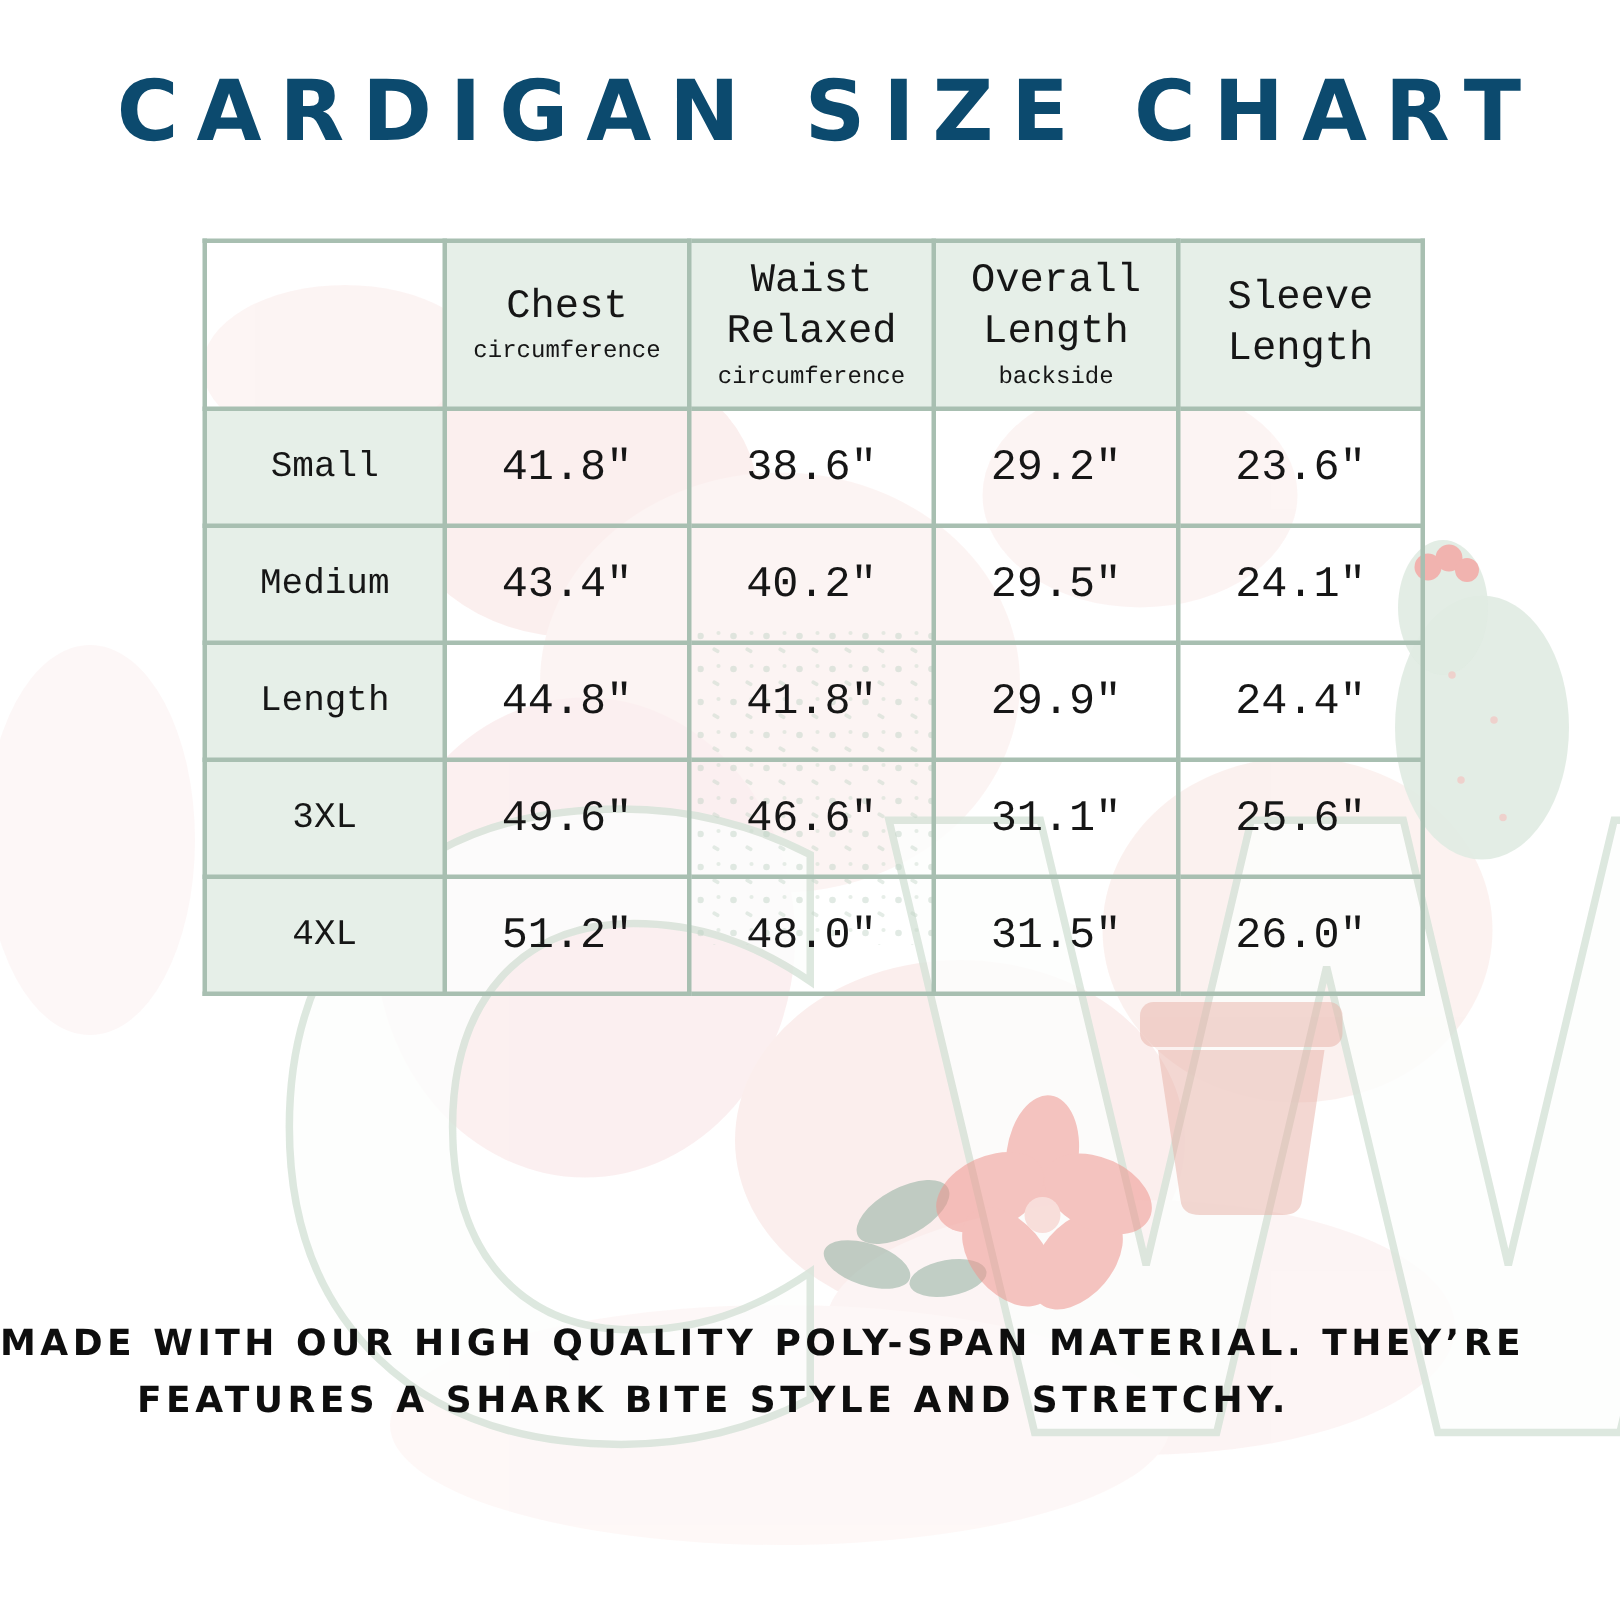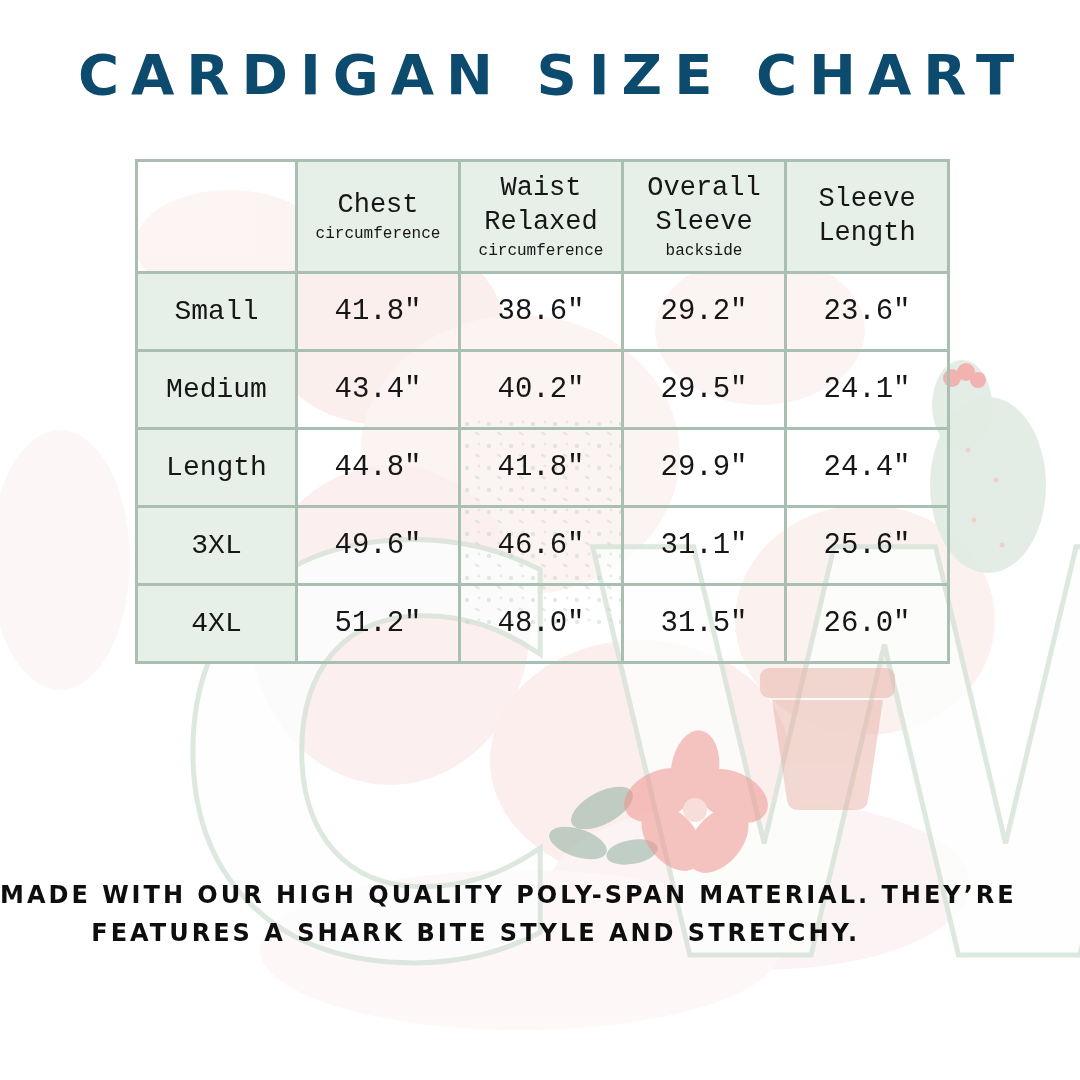--- a/index.html
+++ b/index.html
@@ -54,21 +54,21 @@
     height: 109px;
     font-weight: 400;
   }
   td.corner {
     border: none;
     background: transparent;
   }
   td.size-cell {
     background: #e6efe8;
     height: 75px;
-    font-size: 28px;
+    font-size: 24px;
   }
   td.val-cell {
     background: transparent;
     height: 75px;
     font-size: 29px;
   }
   .h-label {
     font-size: 27px;
     line-height: 1.25;
     padding: 0 14px;
@@ -177,21 +177,21 @@
       <td class="corner"></td>
       <th>
         <div class="h-label">Chest</div>
         <div class="h-sub">circumference</div>
       </th>
       <th>
         <div class="h-label">Waist Relaxed</div>
         <div class="h-sub">circumference</div>
       </th>
       <th>
-        <div class="h-label">Overall Sleeve</div>
+        <div class="h-label">Overall Length</div>
         <div class="h-sub">backside</div>
       </th>
       <th>
         <div class="h-label">Sleeve Length</div>
       </th>
     </tr>
     <tr>
       <td class="size-cell">Small</td>
       <td class="val-cell">41.8"</td>
       <td class="val-cell">38.6"</td>

